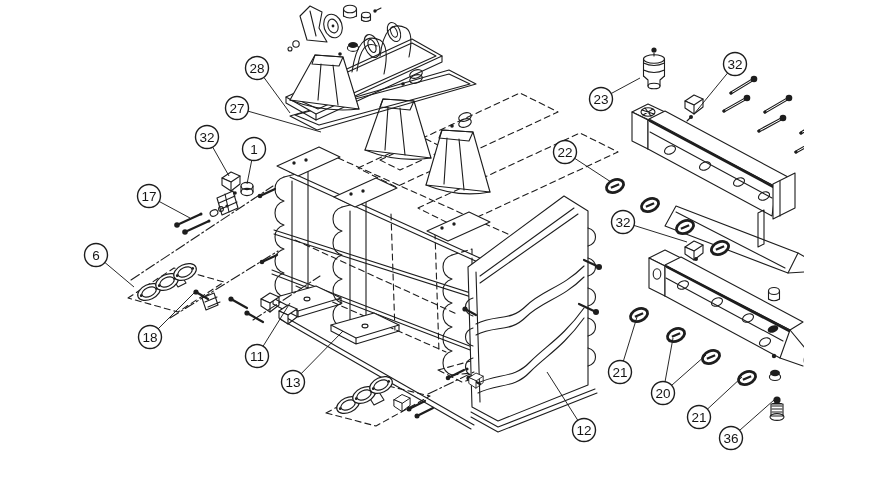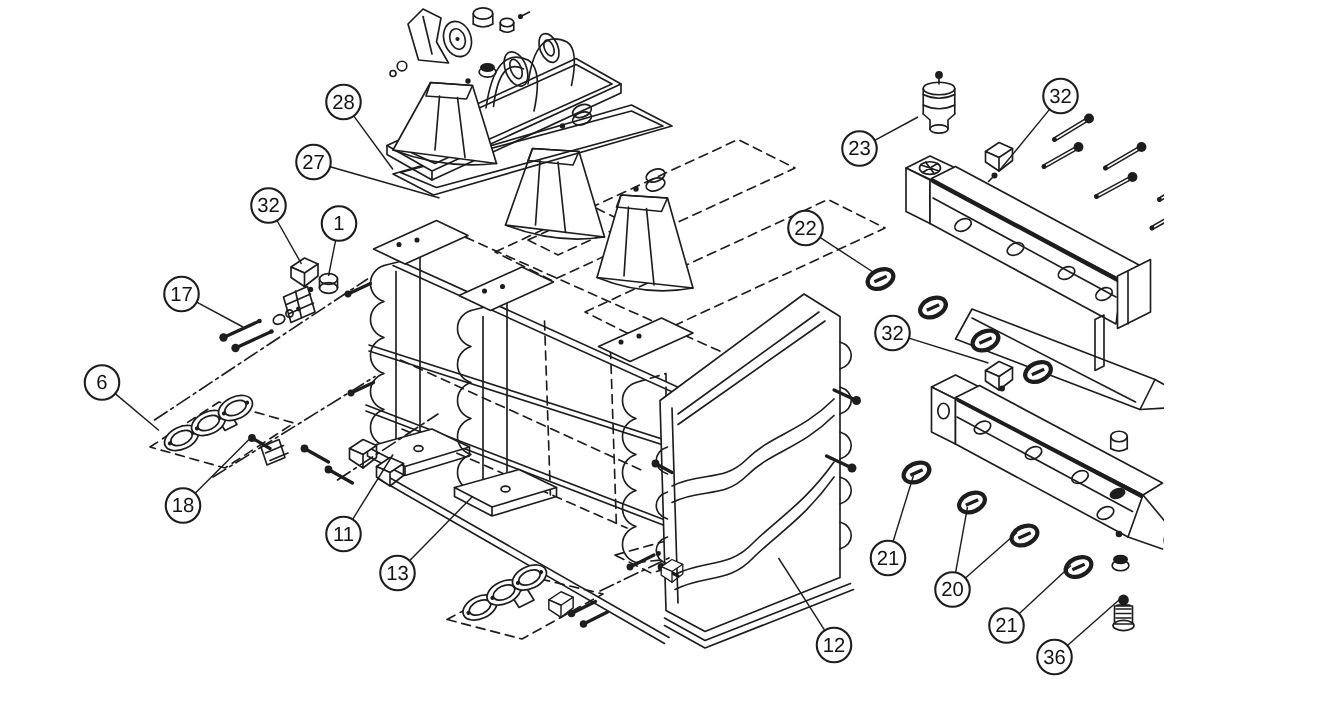--- a/index.html
+++ b/index.html
@@ -1,18 +1,18 @@
 <!DOCTYPE html>
 <html><head>
 <meta charset="utf-8">
 <style>
   html,body{margin:0;padding:0;background:#ffffff;}
   .stage{
     position:relative;width:776px;height:477px;background:#ffffff;
-    font-family:"Liberation Sans",sans-serif;overflow:hidden;
+    font-family:"Liberation Sans",sans-serif;overflow:hidden;margin-left:28px;
   }
   svg{display:block;}
   .ln{stroke:#1d1d1d;fill:none;stroke-width:1.1;stroke-linecap:round;stroke-linejoin:round;}
   .wf{fill:#ffffff;}
   .fl{fill:#1d1d1d;stroke:none;}
   .thk{stroke-width:2.2;}
   .dash{stroke-dasharray:6 4;}
   .dd{stroke-dasharray:10 3 2 3;}
   text.callout{
     font-family:"Liberation Sans",sans-serif;font-size:13.5px;fill:#141414;

